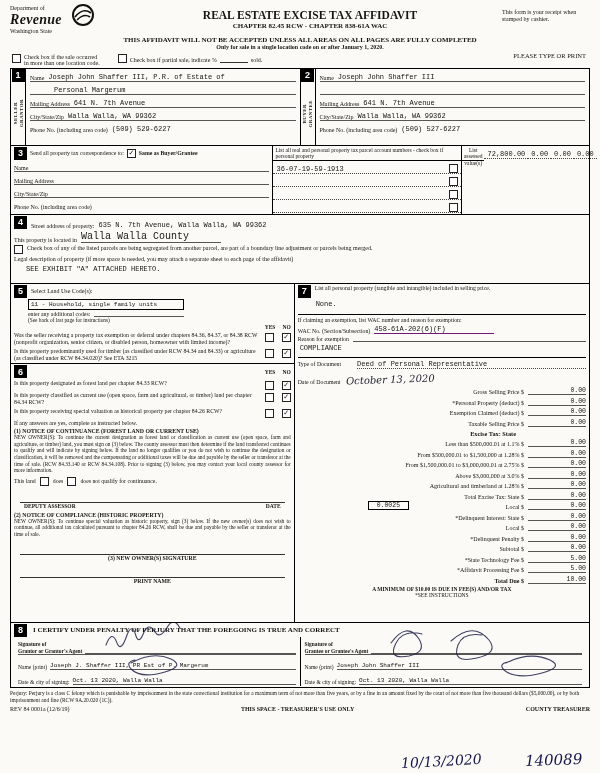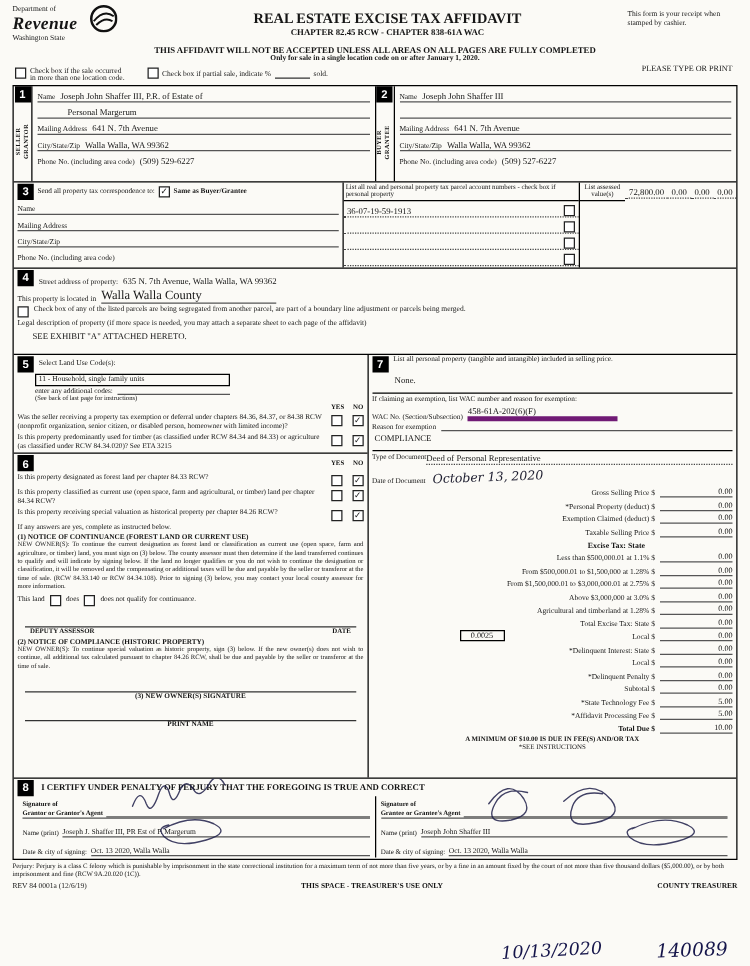--- a/index.html
+++ b/index.html
@@ -1,18 +1,18 @@
 <!DOCTYPE html>
 <html><head>
 <meta charset="utf-8">
 <style>
   html,body{margin:0;padding:0}
   body{background:#8f8f8f;display:flex;justify-content:center;align-items:flex-start}
   .page{width:600px;height:773px;background:#fbfaf6;position:relative;font-family:"Liberation Serif",serif;color:#151515;padding:5px 10px;box-sizing:border-box;overflow:hidden}
-  .mono{font-family:Liberation Serif, serif}
+  .mono{font-family:Liberation Mono, monospace}
   .hand{font-family:"DejaVu Serif",serif;font-style:italic;color:#1c1c2e}
   
   .hdr{display:flex;align-items:flex-start}
   .dept{width:108px;font-size:6px;line-height:1.15;position:relative}
   .dept .revname{font-size:14px;font-weight:bold;font-style:italic;letter-spacing:.3px}
   .logo{position:absolute;left:62px;top:-1px}
   .titleblk{flex:1;text-align:center;padding-top:4px}
   .title{font-size:11.5px;font-weight:bold}
   .chapter{font-size:7px;font-weight:bold;margin-top:1px}
   .receipt{width:88px;font-size:6px;text-align:left;padding-top:4px;line-height:1.2}
@@ -350,29 +350,29 @@
       <div class="rcol">
         <div style="display:flex;gap:4px;align-items:flex-start;font-size:5.8px">
           <span class="num">7</span>
           <span>List all personal property (tangible and intangible) included in selling price.</span>
         </div>
         <div class="mono" style="font-size:7px;margin:2px 0 4px 18px">None.</div>
         <div class="rule"></div>
         <div style="font-size:5.8px">If claiming an exemption, list WAC number and reason for exemption:</div>
         <div style="display:flex;gap:4px;align-items:flex-end;font-size:5.8px;margin-top:2px">
           <span>WAC No. (Section/Subsection)</span>
-          <span class="mono" style="font-size:7px;border-bottom:4px solid #701a75;min-width:120px">458-61A-202(6)(F)</span>
+          <span class="mono" style="font-size:7px;border-bottom:1px solid #701a75;min-width:120px">458-61A-202(6)(F)</span>
         </div>
         <div style="display:flex;gap:4px;align-items:flex-end;font-size:5.8px;margin-top:2px">
           <span>Reason for exemption</span>
           <span style="border-bottom:1px solid #555;flex:1"></span>
         </div>
         <div class="mono" style="font-size:7px;margin:2px 0 3px 2px">COMPLIANCE</div>
         <div class="rule"></div>
-        <div style="display:flex;gap:0;align-items:flex-start;font-size:5.8px">
+        <div style="display:flex;gap:16px;align-items:center;font-size:5.8px">
           <span>Type of Document</span>
           <span class="dotline mono" style="font-size:7px">Deed of Personal Representative</span>
         </div>
         <div style="display:flex;gap:6px;align-items:flex-end;font-size:5.8px;height:16px">
           <span>Date of Document</span>
           <span class="hand" style="font-size:10px;transform:rotate(-2deg)">October 13, 2020</span>
         </div>
 
         <div class="fee">
             <span class="fl">Gross Selling Price $</span>

